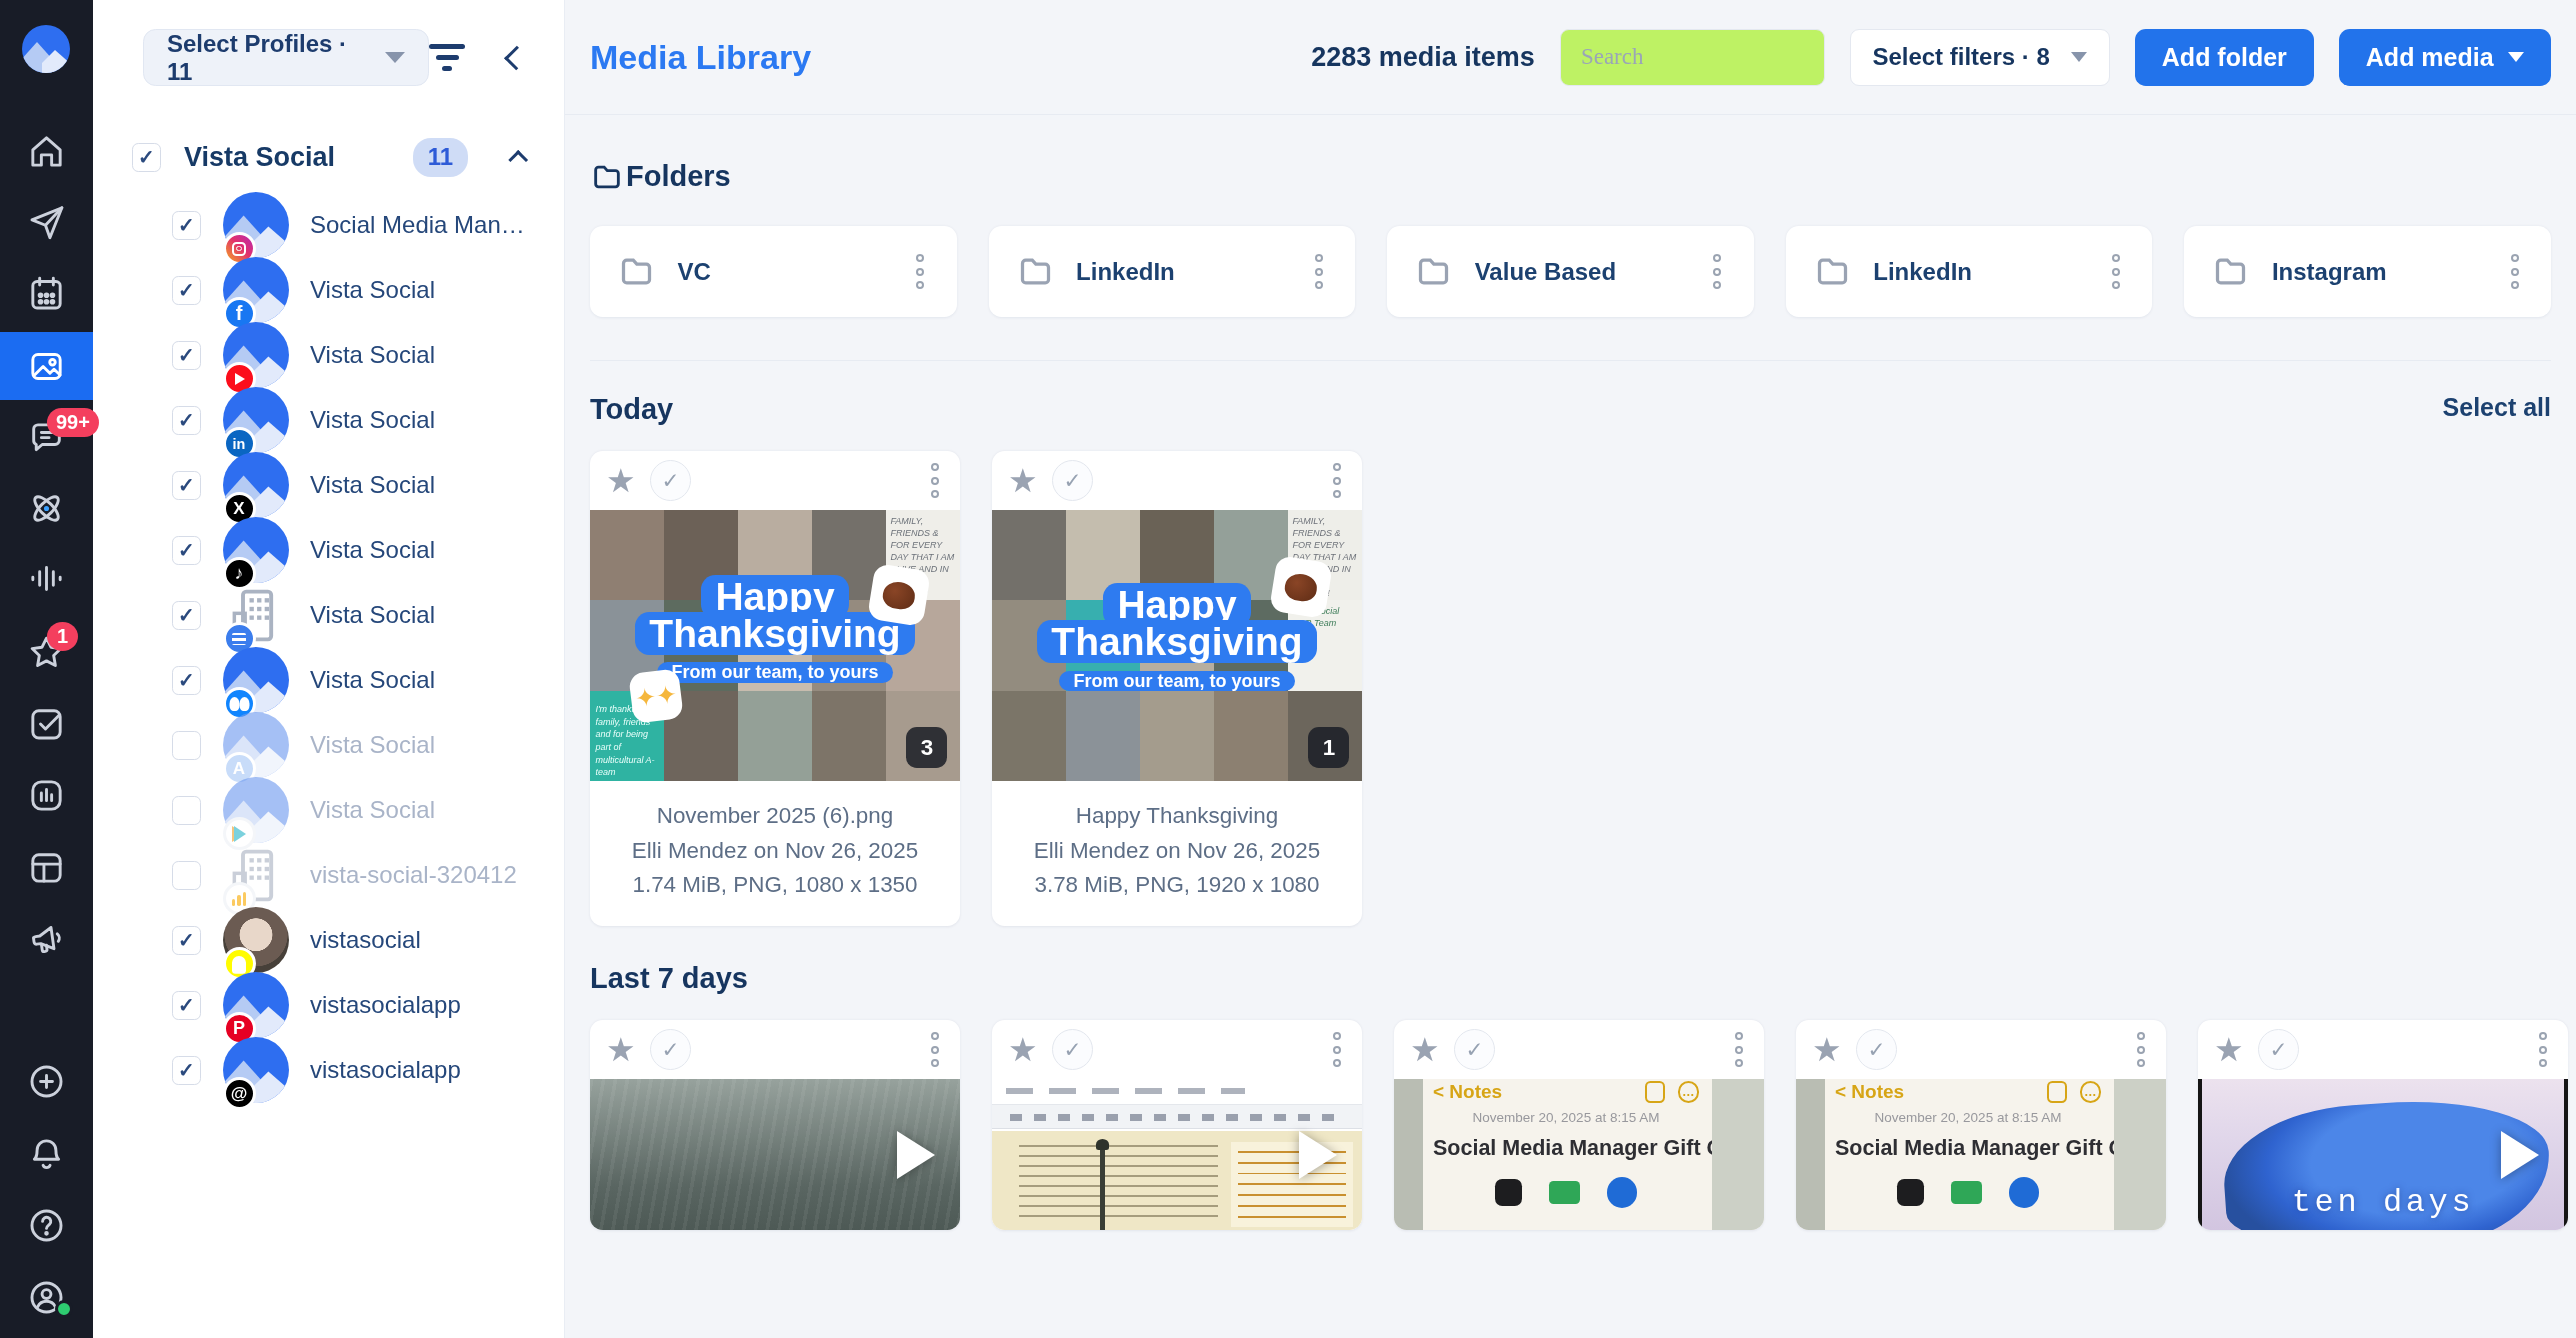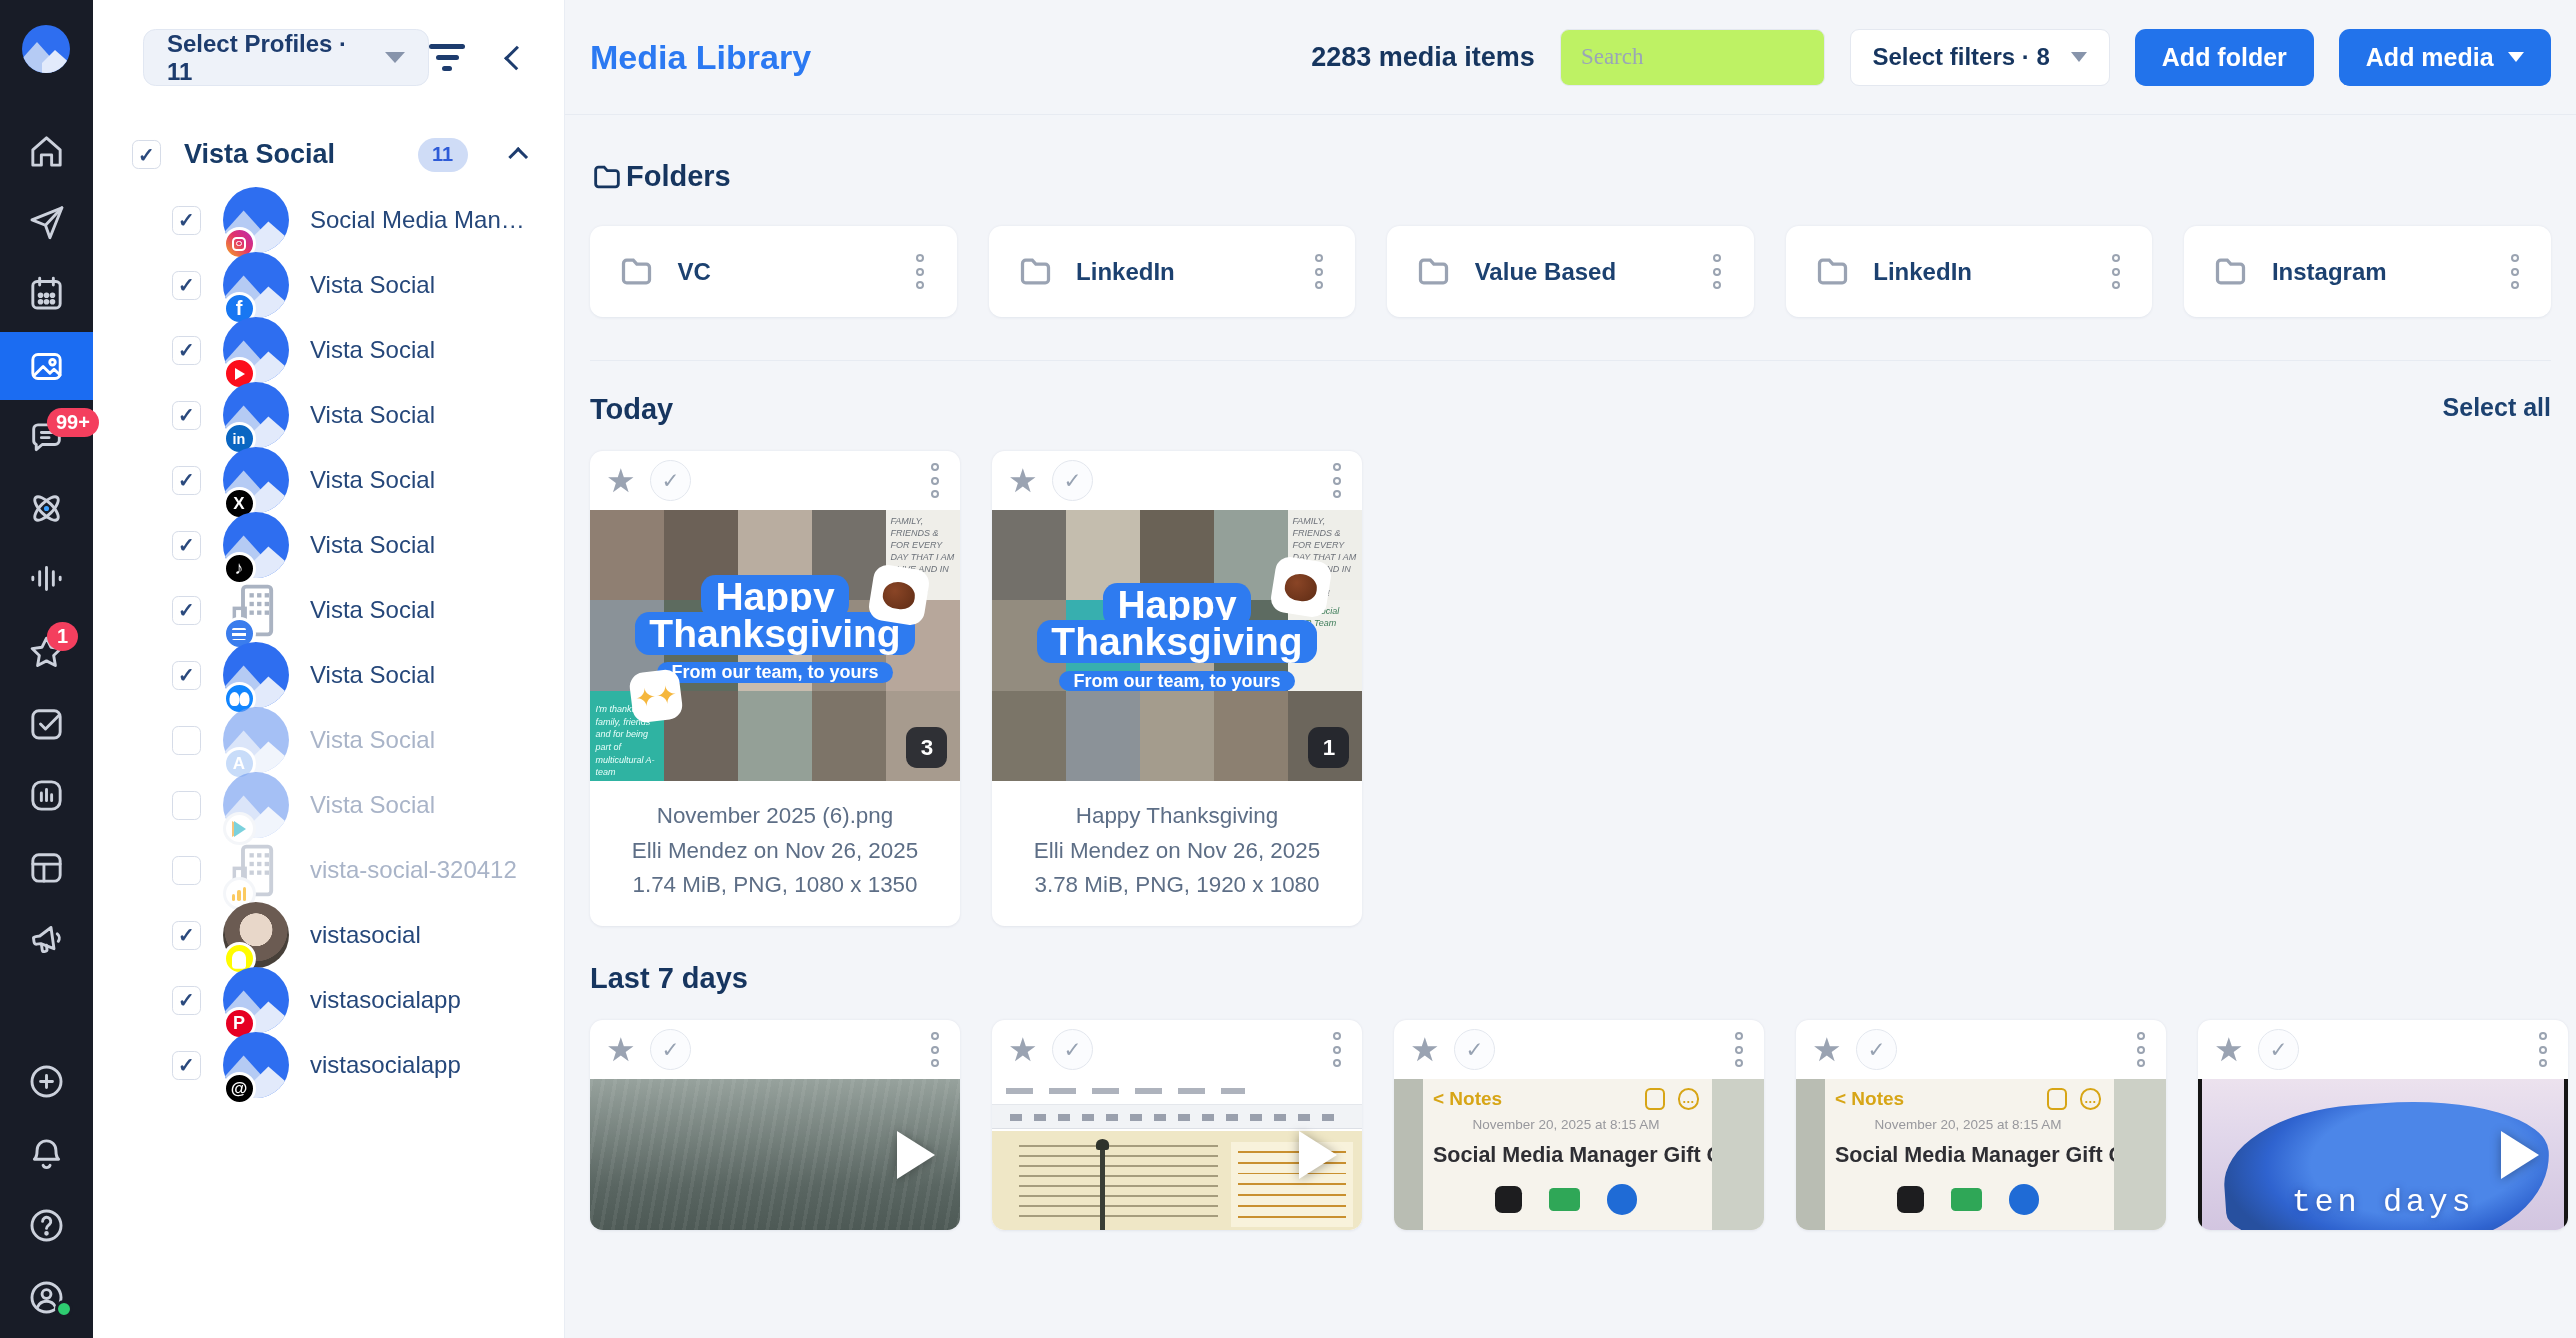--- a/index.html
+++ b/index.html
@@ -24,21 +24,21 @@
   .caret{width:0;height:0;border-left:10px solid transparent;border-right:10px solid transparent;border-top:11.7px solid #8794ab}
   .filtico{margin-left:auto;display:flex;flex-direction:column;gap:6.3px;align-items:center;cursor:pointer}
   .filtico i{display:block;height:4.5px;background:#1d3c6e;border-radius:2.7px}
   .filtico i:nth-child(1){width:36px}.filtico i:nth-child(2){width:23px}.filtico i:nth-child(3){width:10.8px}
   .chevl{width:18px;height:18px;border-left:3.6px solid #1d3c6e;border-bottom:3.6px solid #1d3c6e;transform:rotate(45deg);
     margin-left:43px;cursor:pointer}
   .grow{display:flex;align-items:center;gap:23px;padding:0 39px;margin-top:52px}
   .cbox{width:29px;height:29px;border:1.8px solid #d6dce8;border-radius:6.3px;background:#fff;flex:none;
     display:flex;align-items:center;justify-content:center;color:#2b4a7e;font-size:20px;font-weight:700;cursor:pointer}
   .glabel{font-size:27px;font-weight:700;color:#173a66}
-  .gcount{margin-left:auto;background:#cfdcf6;color:#2e5bd7;font-size:20px;font-weight:700;border-radius:18px;padding:5.4px 14.4px}
+  .gcount{margin-left:auto;background:#cfdcf6;color:#2e5bd7;font-size:24px;font-weight:700;border-radius:18px;padding:5.4px 14.4px}
   .chevu{width:14.4px;height:14.4px;border-left:3.6px solid #1d3c6e;border-top:3.6px solid #1d3c6e;transform:rotate(45deg);
     margin:5.4px 0 0 20px;cursor:pointer}
   .prow{display:flex;align-items:center;gap:21.5px;padding-left:79px;padding-right:36px;height:65px;cursor:pointer}
   .prow .plabel{font-size:24px;color:#25477a;font-weight:500;white-space:nowrap;overflow:hidden;text-overflow:ellipsis}
   .prow.off .plabel{color:#a9b4c8}
   .prow.off .avwrap{opacity:.62}
   .avwrap{position:relative;width:66px;height:66px;flex:none}
   .av{width:66px;height:66px;display:block}
   .pb{position:absolute;left:0px;bottom:-7.2px;width:33px;height:33px;border-radius:50%;border:3.6px solid #fff;
     display:flex;align-items:center;justify-content:center;color:#fff;font-weight:700;font-size:16px}
@@ -148,21 +148,21 @@
   .docs .drows{position:absolute;top:66px;left:27px;right:144px;bottom:5.4px;opacity:.75;
     background:repeating-linear-gradient(180deg,rgba(60,50,20,.55) 0 1.8px,transparent 1.8px 10px)}
   .docs .dright{position:absolute;top:63px;right:9px;width:122px;bottom:3.6px;background:#f8f2db;padding:9px 7.2px 0}
   .docs .dright i{display:block;height:100%;
     background:repeating-linear-gradient(180deg,#c9902f 0 1.8px,transparent 1.8px 10.8px)}
   .docs .dlamp{position:absolute;left:108px;top:65px;bottom:0;width:4.5px;background:#3a3f36}
   .docs .dlamp::before{content:"";position:absolute;top:-5.4px;left:-4.5px;width:13.5px;height:10.8px;background:#2e332c;border-radius:50% 50% 20% 20%}
   .notes{background:#f6f3ec}
   .notes::before{content:"";position:absolute;left:0;top:0;bottom:0;width:29px;background:#b9bdb3}
   .notes::after{content:"";position:absolute;right:0;top:0;bottom:0;width:52px;background:#ccd0c6}
-  .ncontent{position:absolute;left:39px;right:65px;top:9px}
+  .ncontent{position:absolute;left:39px;right:65px;top:2px}
   .nback{color:#d7a516;font-weight:700;font-size:19px;display:flex;align-items:center}
   .nicons{margin-left:auto;display:flex;gap:12.6px;align-items:center}
   .nicons b{width:20px;height:21.5px;border:2.2px solid #d7a516;border-radius:5.4px}
   .nicons u{width:21.5px;height:21.5px;border:2.2px solid #d7a516;border-radius:50%;text-decoration:none;color:#d7a516;
     font-size:12.6px;display:flex;align-items:center;justify-content:center;font-weight:700}
   .ndate{text-align:center;color:#98989d;font-size:13.5px;margin-top:7.2px}
   .ntitle{text-align:center;color:#2e2e33;font-weight:700;font-size:21.5px;margin-top:10.8px;white-space:nowrap}
   .nrow{display:flex;gap:27px;justify-content:center;align-items:center;margin-top:16px}
   .nrow .i1{width:27px;height:27px;background:#1d1d1f;border-radius:7.2px}
   .nrow .i2{width:30.5px;height:23px;background:#2fa757;border-radius:4.5px}

